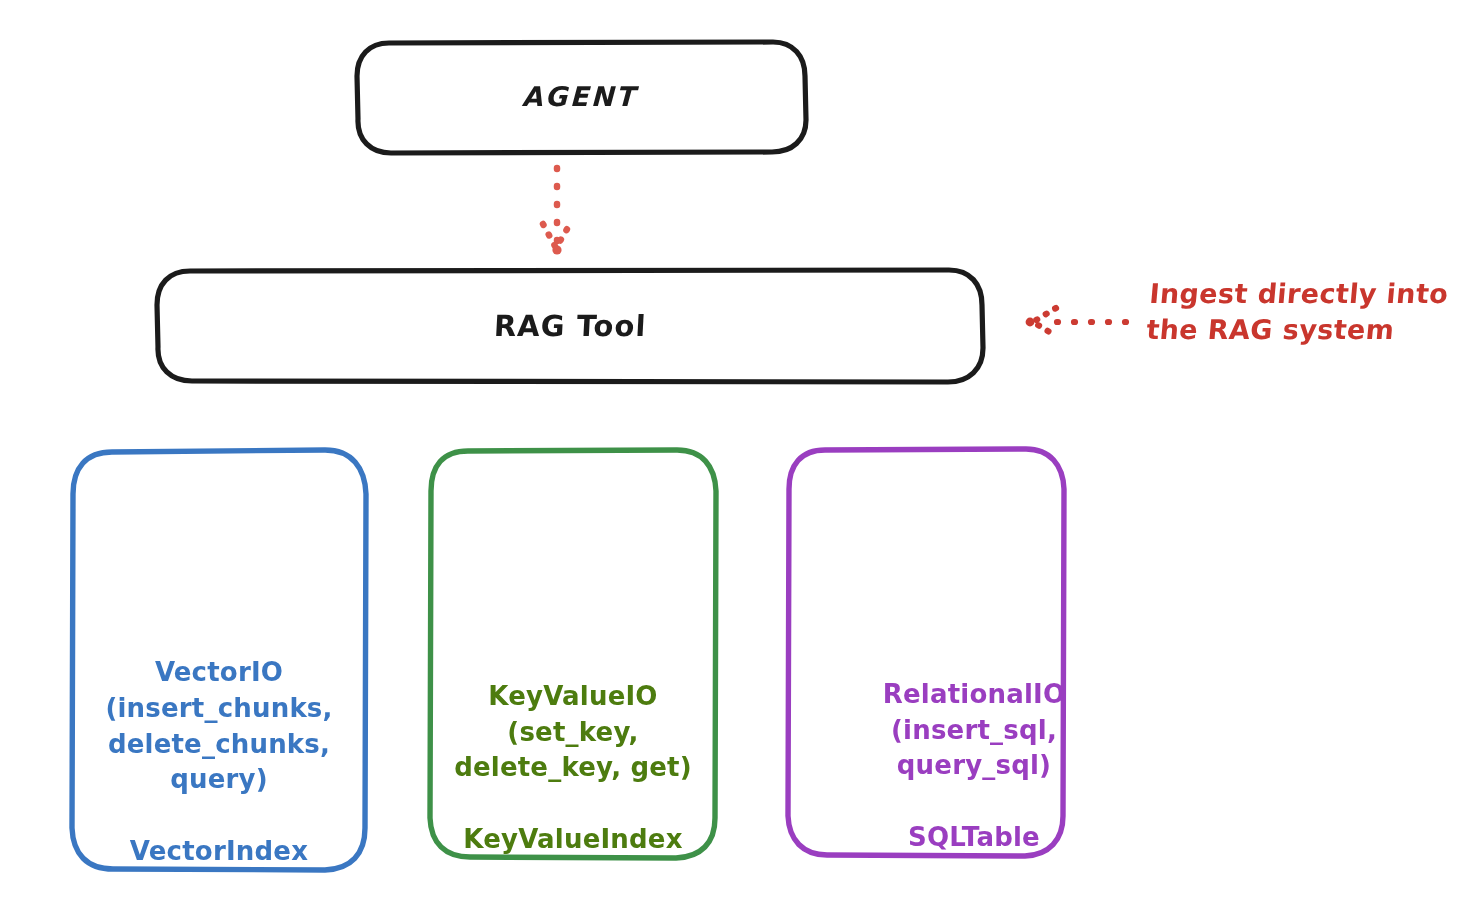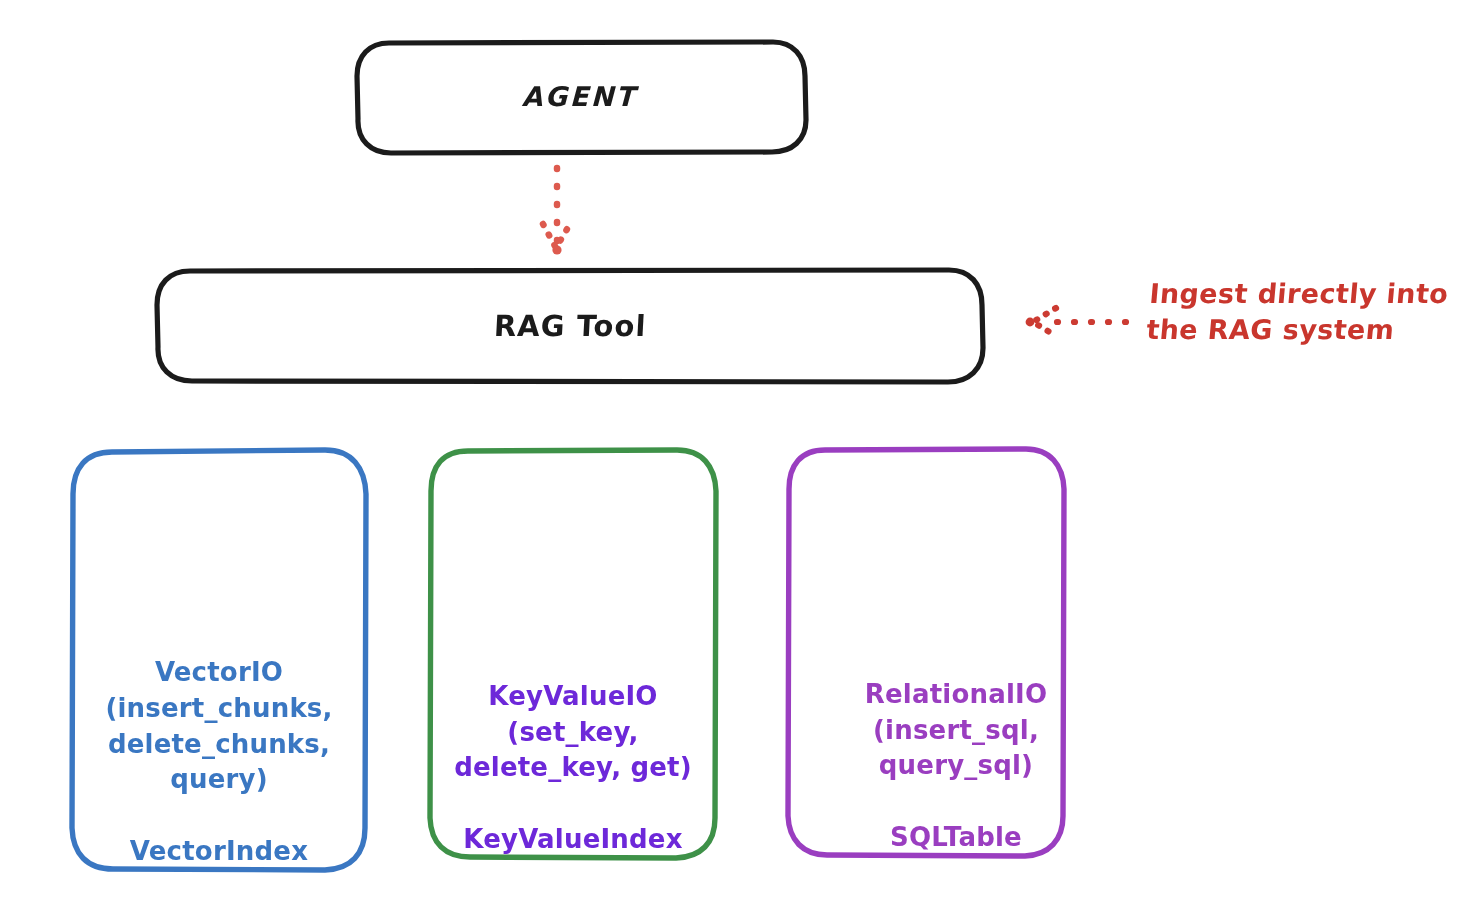--- a/index.html
+++ b/index.html
@@ -91,24 +91,24 @@
     height: 420px;
   }
   #vectorio-node .node-label { color: #3a77c2; }
 
   #keyvalueio-node {
     left: 430px;
     top: 450px;
     width: 286px;
     height: 408px;
   }
-  #keyvalueio-node .node-label { color: #6d28d9; }
+  #keyvalueio-node .node-label { color: #4d7c0f; }
 
   #relationalio-node {
-    left: 818px;
+    left: 836px;
     top: 449px;
     width: 276px;
     height: 407px;
   }
   #relationalio-node .node-label { color: #9a3ec0; }
 
   
   #ingest-annotation {
     position: absolute;
     left: 1148px;

